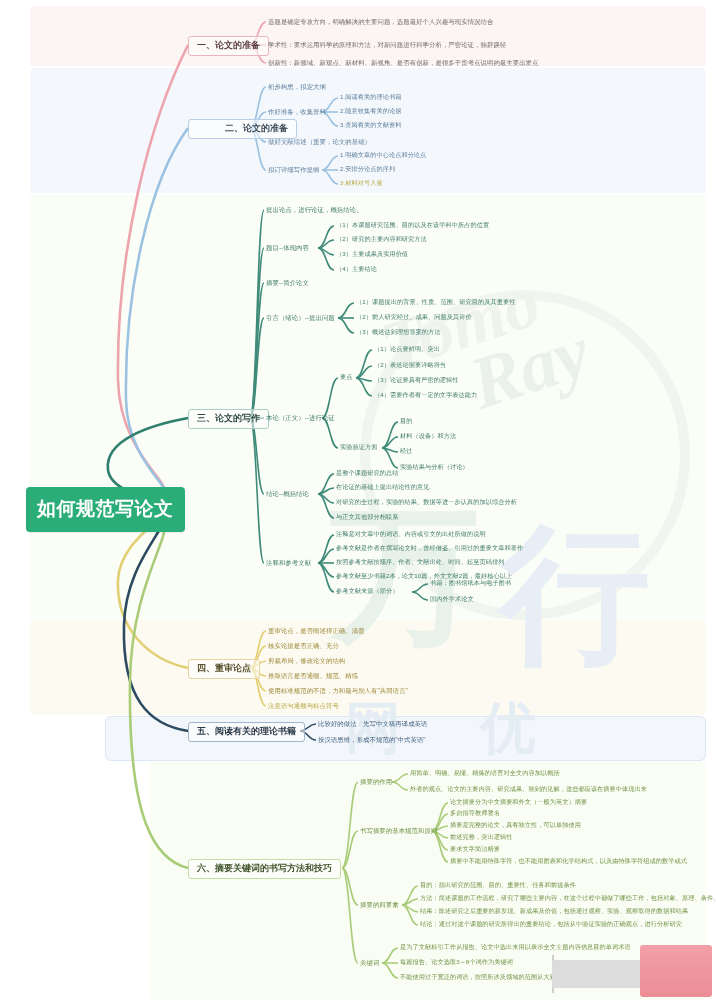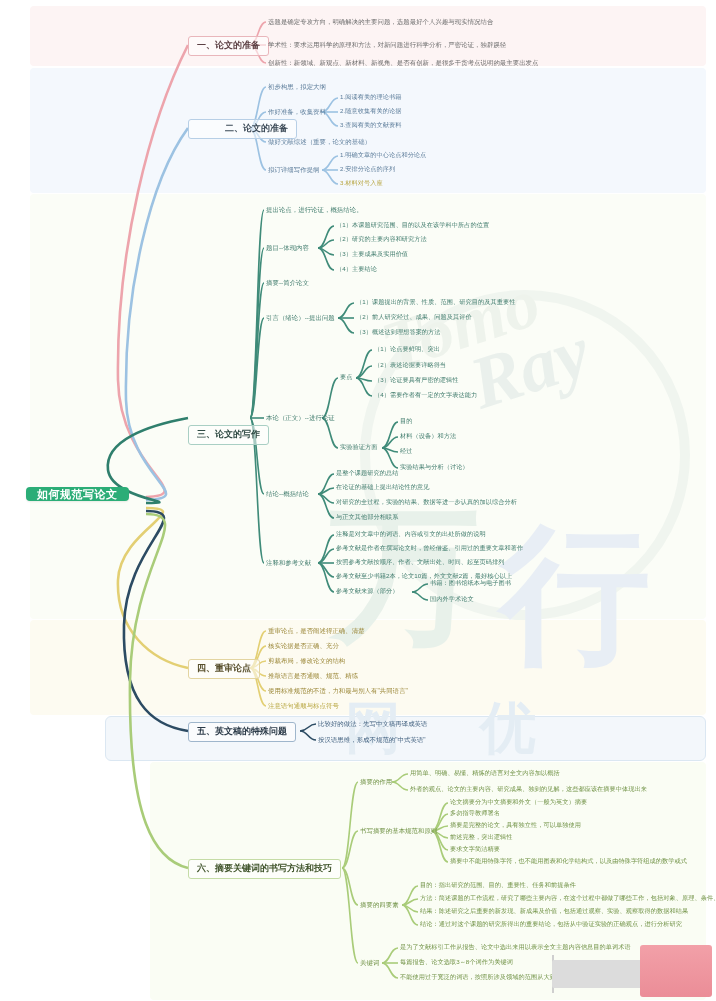--- a/index.html
+++ b/index.html
@@ -68,39 +68,39 @@
   #wires { position: absolute; left: 0; top: 0; width: 716px; height: 1001px; }
 
   
   .node { position: absolute; white-space: nowrap; line-height: 1.1; }
 
   
   .root {
     left: 26px; top: 487px;
     background: #2bad77;
     color: #ffffff;
-    font-size: 11px; font-weight: bold;
-    padding: 1px 11px;
+    font-size: 19px; font-weight: bold;
+    padding: 12px 11px;
     border-radius: 4px;
     letter-spacing: 0.5px;
     box-shadow: 0 1px 2px rgba(0,0,0,.08);
   }
 
   
   .lvl1 {
     font-size: 9px; font-weight: bold;
     padding: 4px 8px;
     border: 1px solid #cfcfcf;
     border-radius: 3px;
     background: rgba(255,255,255,.55);
     color: #3a3a3a;
   }
   .lvl1.pink  { border-color: #e9b6bb; color: #5c4044; }
   .lvl1.blue  { border-color: #b7cfe6; color: #3c4a57; padding-left: 36px; }
-  .lvl1.teal  { border-color: #a9cfc4; color: #2f4a43; margin-top: 16px; }
+  .lvl1.teal  { border-color: #a9cfc4; color: #2f4a43; }
   .lvl1.amber { border-color: #e3d4a0; color: #584f2c; }
   .lvl1.navy  { border-color: #9fb6cc; color: #2b3a48; }
   .lvl1.lime  { border-color: #c5dca6; color: #41552c; }
 
   
   .lvl2, .lvl3, .lvl4 { font-size: 6.2px; letter-spacing: .05px; }
   .lvl2 { font-size: 6.4px; }
   .c-blue { color: #5a7b99; }
   .c-teal { color: #3e7a6b; }
   .c-amber{ color: #9a8636; }
@@ -299,21 +299,21 @@
   <div class="node lvl4 c-teal" style="left:430px; top:596px;">国内外学术论文</div>
 
   <div class="node lvl1 amber" style="left:188px; top:659px;">四、重审论点</div>
   <div class="node lvl2 c-amber" style="left:268px; top:627px;">重审论点，是否阐述得正确、清楚</div>
   <div class="node lvl2 c-amber" style="left:268px; top:642px;">核实论据是否正确、充分</div>
   <div class="node lvl2 c-amber" style="left:268px; top:657px;">剪裁布局，修改论文的结构</div>
   <div class="node lvl2 c-amber" style="left:268px; top:672px;">推敲语言是否通顺、规范、精练</div>
   <div class="node lvl2 c-amber" style="left:268px; top:687px;">使用标准规范的不适，力和最与别人有"共同语言"</div>
   <div class="node lvl2 hi-amber" style="left:268px; top:702px;">注意语句通顺与标点符号</div>
 
-  <div class="node lvl1 navy" style="left:188px; top:722px;">五、英文稿的特殊问题</div>
+  <div class="node lvl1 navy" style="left:188px; top:722px;">五、阅读有关的理论书籍</div>
   <div class="node lvl2 c-navy" style="left:318px; top:720px;">比较好的做法：先写中文稿再译成英语</div>
   <div class="node lvl2 c-navy" style="left:318px; top:736px;">按汉语思维，形成不规范的"中式英语"</div>
 
   <div class="node lvl1 lime" style="left:188px; top:859px;">六、摘要关键词的书写方法和技巧</div>
   <div class="node lvl2 c-lime" style="left:360px; top:778px;">摘要的作用</div>
   <div class="node lvl3 c-lime" style="left:410px; top:770px;">用简单、明确、易懂、精炼的语言对全文内容加以概括</div>
   <div class="node lvl3 c-lime" style="left:410px; top:786px;">外者的观点、论文的主要内容、研究成果、独到的见解，这些都应该在摘要中体现出来</div>
 
   <div class="node lvl2 c-lime" style="left:360px; top:827px;">书写摘要的基本规范和原则</div>
   <div class="node lvl3 c-lime" style="left:450px; top:799px;">论文摘要分为中文摘要和外文（一般为英文）摘要</div>

